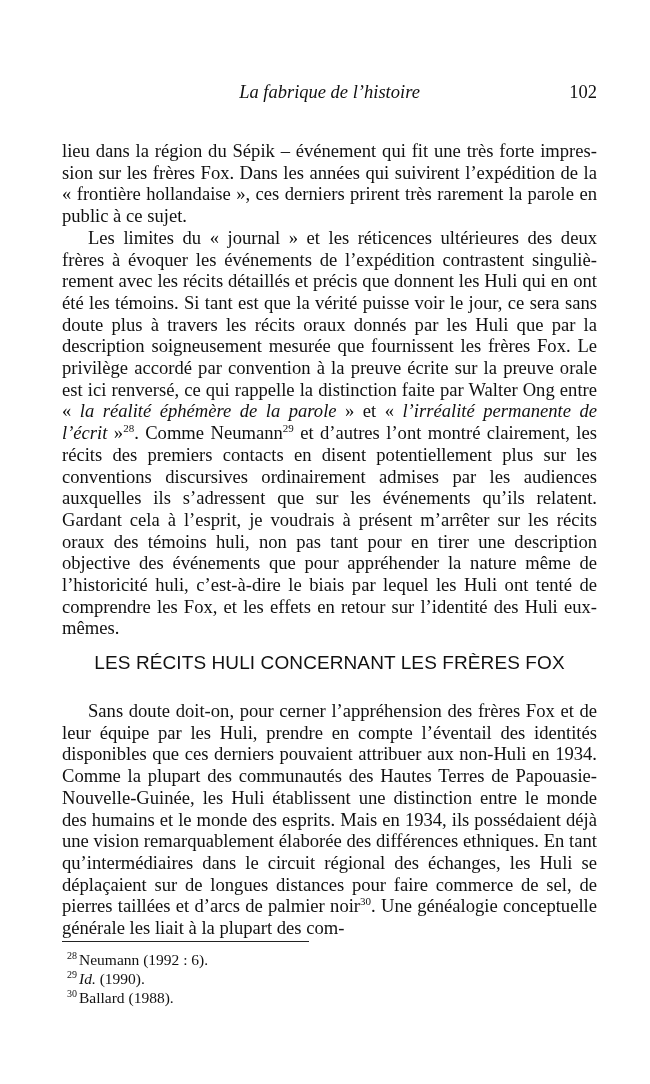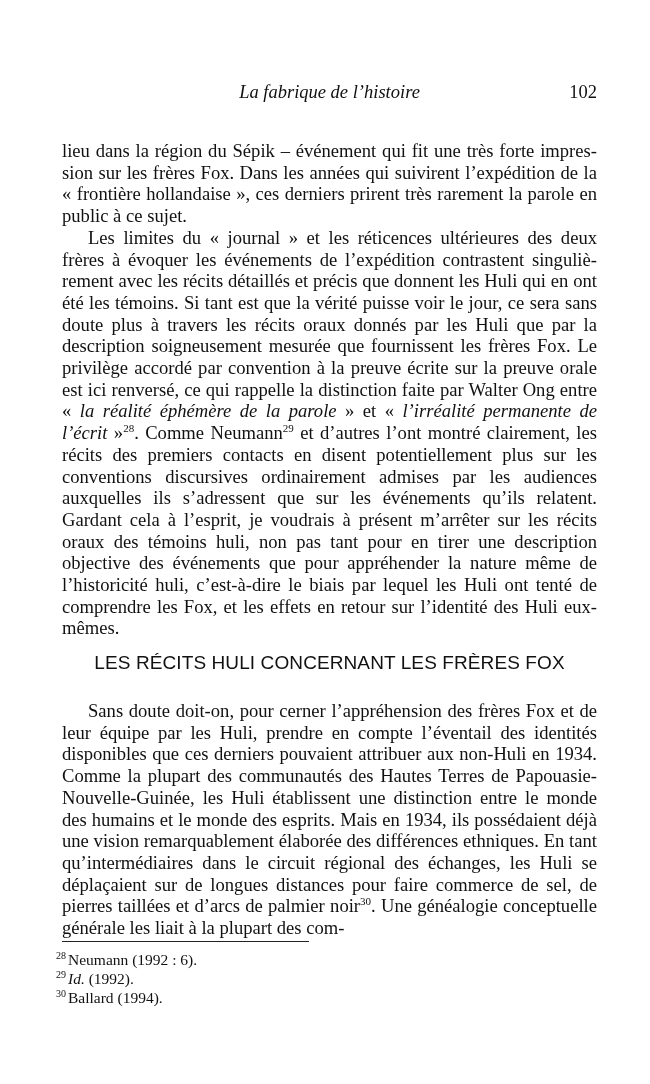--- a/index.html
+++ b/index.html
@@ -14,21 +14,21 @@
           font-size: 18.6px; line-height: 21.7px; text-align: justify; hyphens: manual; }
   .body p { margin: 0; }
   .indent { text-indent: 26px; }
   sup { font-size: 11px; line-height: 0; vertical-align: 7px; }
   .section-heading { position: absolute; left: 62px; width: 535px; top: 652px; text-align: center;
                      font-family: "Liberation Sans", "DejaVu Sans", sans-serif; font-size: 19px;
                      letter-spacing: 0.1px; }
   .body2 { top: 700px; }
   .fn-rule { position: absolute; left: 62px; top: 941px; width: 247px; height: 0;
              border-top: 1px solid #222; }
-  .footnotes { position: absolute; left: 56px; top: 950px; font-size: 15.5px; line-height: 19px; }
+  .footnotes { position: absolute; left: 67px; top: 950px; font-size: 15.5px; line-height: 19px; }
   .footnotes sup { font-size: 10px; vertical-align: 6px; margin-right: 2px; }
   .it { font-style: italic; margin-top: 14px; }
 </style>
 </head>
 <body>
 
 <div class="page">
   <div class="running-head">
     <span class="running-title">La fabrique de l’histoire</span>
     <span class="page-number">102</span>
@@ -41,16 +41,16 @@
 
   <div class="section-heading">LES RÉCITS HULI CONCERNANT LES FRÈRES FOX</div>
 
   <div class="body body2" id="body2">
       <p class="indent"><span>Sans doute doit-on, pour cerner l’appréhension des frères Fox et de leur équipe par les Huli, prendre en compte l’éventail des identités disponibles que ces derniers pouvaient attribuer aux non-Huli en 1934. Comme la plupart des communautés des Hautes Terres de Papouasie-Nouvelle-Guinée, les Huli établissent une distinction entre le monde des humains et le monde des esprits. Mais en 1934, ils possédaient déjà une vision remarquablement élaborée des diffé­rences ethniques. En tant qu’intermédiaires dans le circuit régional des échanges, les Huli se déplaçaient sur de longues distances pour faire commerce de sel, de pierres taillées et d’arcs de palmier noir</span><sup>30</sup><span>. Une généalogie conceptuelle générale les liait à la plupart des com-</span></p>
     </div>
 
   <div class="fn-rule"></div>
   <div class="footnotes" id="footnotes">
       <div><sup>28</sup><span>Neumann (1992 : 6).</span></div>
-      <div><sup>29</sup><span class="it">Id.</span><span> (1992).</span></div>
-      <div><sup>30</sup><span>Ballard (1994).</span></div>
+      <div><sup>29</sup><span class="it">Id.</span><span> (1990).</span></div>
+      <div><sup>30</sup><span>Ballard (1988).</span></div>
     </div>
 </div>
 
 </body></html>

